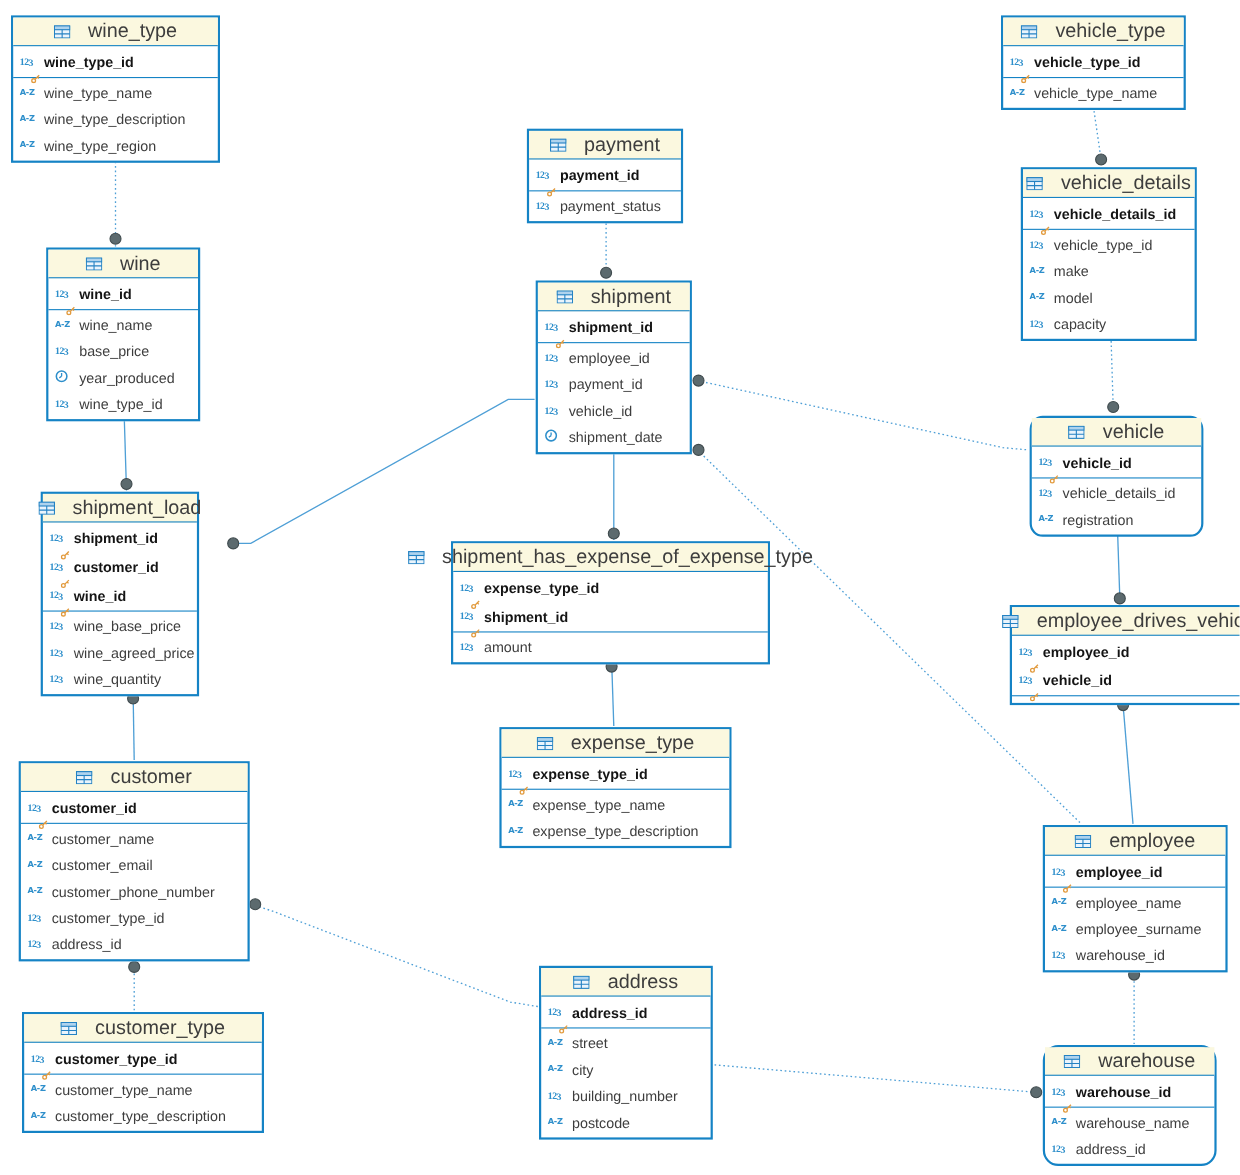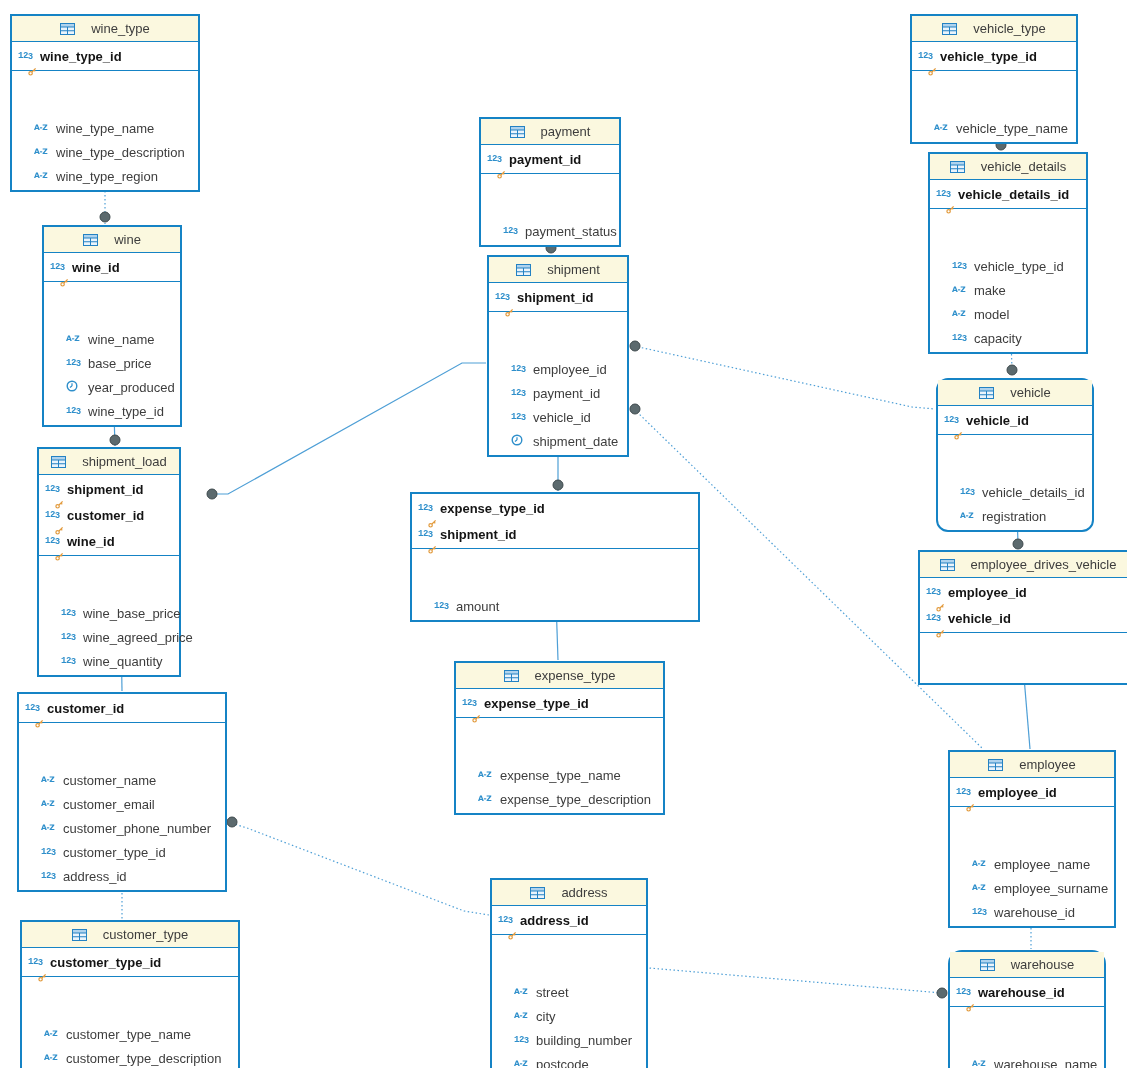--- a/index.html
+++ b/index.html
@@ -17,32 +17,32 @@
   body{font-family:"Liberation Sans","DejaVu Sans",sans-serif;}
   #canvas{position:relative;width:1127px;height:1068px;background:#ffffff;overflow:hidden;}
   #wires{position:absolute;left:0;top:0;z-index:1;}
   .table-node{
     position:absolute;z-index:2;background:#ffffff;
     border:2px solid var(--border);box-sizing:border-box;
   }
   .table-header{
     height:25px;background:var(--header-bg);border-bottom:1px solid var(--border);
     display:flex;align-items:center;justify-content:center;gap:16px;
-    font-size:13px;color:var(--text);white-space:nowrap;
+    font-size:18px;color:var(--text);white-space:nowrap;
   }
   .pk-section{border-bottom:1px solid var(--border);padding:1px 0;}
-  .col-section{padding:1px 0 2px 16px;min-height:3px;margin-top:44px;}
+  .col-section{padding:1px 0 2px 0;min-height:3px;}
   .row{display:flex;align-items:center;padding:0 6px;font-size:13px;color:var(--text);white-space:nowrap;}
   .row.pk{height:26px;}
   .row.attr{height:24px;}
   .row.pk .col-name{font-weight:bold;color:var(--pk-text);}
   .icon-cell{width:22px;flex:none;position:relative;display:flex;align-items:center;}
   .ic-num{
     font-size:9px;font-weight:700;color:var(--ic-blue);letter-spacing:-0.5px;
-    font-family:Liberation Mono, monospace;line-height:1;
+    font-family:Liberation Serif, serif;line-height:1;
   }
   .ic-num .drop{position:relative;top:1.5px;font-style:normal;}
   .ic-az{
     font-size:7.5px;font-weight:700;color:var(--ic-blue);letter-spacing:-0.3px;
     font-family:"DejaVu Sans",sans-serif;line-height:1;
   }
   .key-badge{position:absolute;left:10px;top:12px;width:9px;height:9px;}
   .table-icon{display:flex;align-items:center;}
 </style>
 </head>
@@ -249,20 +249,31 @@
   </div>
         <div class="row attr">
     <span class="icon-cell">
             <span class="ic-num">12<span class="drop">3</span></span>
           </span>
     <span class="col-name">wine_quantity</span>
   </div>
       </div>
   </div>
     <div class="table-node" style="left: 17px; top: 692px; width: 210px;">
+    <div class="table-header">
+      <span class="table-icon">
+        <svg width="15" height="12" viewBox="0 0 15 12">
+          <rect x="0.5" y="0.5" width="14" height="11" fill="#EAF4FC" stroke="#2482C3" stroke-width="1"></rect>
+          <rect x="0.5" y="0.5" width="14" height="3.5" fill="#AFD3EE" stroke="#2482C3" stroke-width="1"></rect>
+          <line x1="7.5" y1="4" x2="7.5" y2="11.5" stroke="#2482C3" stroke-width="1"></line>
+          <line x1="0.5" y1="7.75" x2="14.5" y2="7.75" stroke="#2482C3" stroke-width="1"></line>
+        </svg>
+      </span>
+      <span class="table-title">customer</span>
+    </div>
     <div class="pk-section">
         <div class="row pk">
     <span class="icon-cell">
             <span class="ic-num">12<span class="drop">3</span></span>
             <span class="key-badge"><svg width="9" height="9" viewBox="0 0 9 9">
                 <circle cx="2.6" cy="6.3" r="1.7" fill="none" stroke="#E29A3C" stroke-width="1.2"></circle>
                 <line x1="4" y1="5" x2="7.6" y2="1.4" stroke="#E29A3C" stroke-width="1.2"></line>
                 <line x1="5.9" y1="3.1" x2="7.3" y2="4.3" stroke="#E29A3C" stroke-width="1.2"></line>
               </svg></span>
           </span>
@@ -426,20 +437,31 @@
                 <circle cx="6" cy="6" r="4.8" fill="none" stroke="#2E8FCB" stroke-width="1.4"></circle>
                 <line x1="6" y1="6" x2="6" y2="3.2" stroke="#2E8FCB" stroke-width="1.2"></line>
                 <line x1="6" y1="6" x2="3.9" y2="7.5" stroke="#2E8FCB" stroke-width="1.2"></line>
               </svg></span>
           </span>
     <span class="col-name">shipment_date</span>
   </div>
       </div>
   </div>
     <div class="table-node" style="left: 410px; top: 492px; width: 290px;">
+    <div class="table-header">
+      <span class="table-icon">
+        <svg width="15" height="12" viewBox="0 0 15 12">
+          <rect x="0.5" y="0.5" width="14" height="11" fill="#EAF4FC" stroke="#2482C3" stroke-width="1"></rect>
+          <rect x="0.5" y="0.5" width="14" height="3.5" fill="#AFD3EE" stroke="#2482C3" stroke-width="1"></rect>
+          <line x1="7.5" y1="4" x2="7.5" y2="11.5" stroke="#2482C3" stroke-width="1"></line>
+          <line x1="0.5" y1="7.75" x2="14.5" y2="7.75" stroke="#2482C3" stroke-width="1"></line>
+        </svg>
+      </span>
+      <span class="table-title">shipment_has_expense_of_expense_type</span>
+    </div>
     <div class="pk-section">
         <div class="row pk">
     <span class="icon-cell">
             <span class="ic-num">12<span class="drop">3</span></span>
             <span class="key-badge"><svg width="9" height="9" viewBox="0 0 9 9">
                 <circle cx="2.6" cy="6.3" r="1.7" fill="none" stroke="#E29A3C" stroke-width="1.2"></circle>
                 <line x1="4" y1="5" x2="7.6" y2="1.4" stroke="#E29A3C" stroke-width="1.2"></line>
                 <line x1="5.9" y1="3.1" x2="7.3" y2="4.3" stroke="#E29A3C" stroke-width="1.2"></line>
               </svg></span>
           </span>

